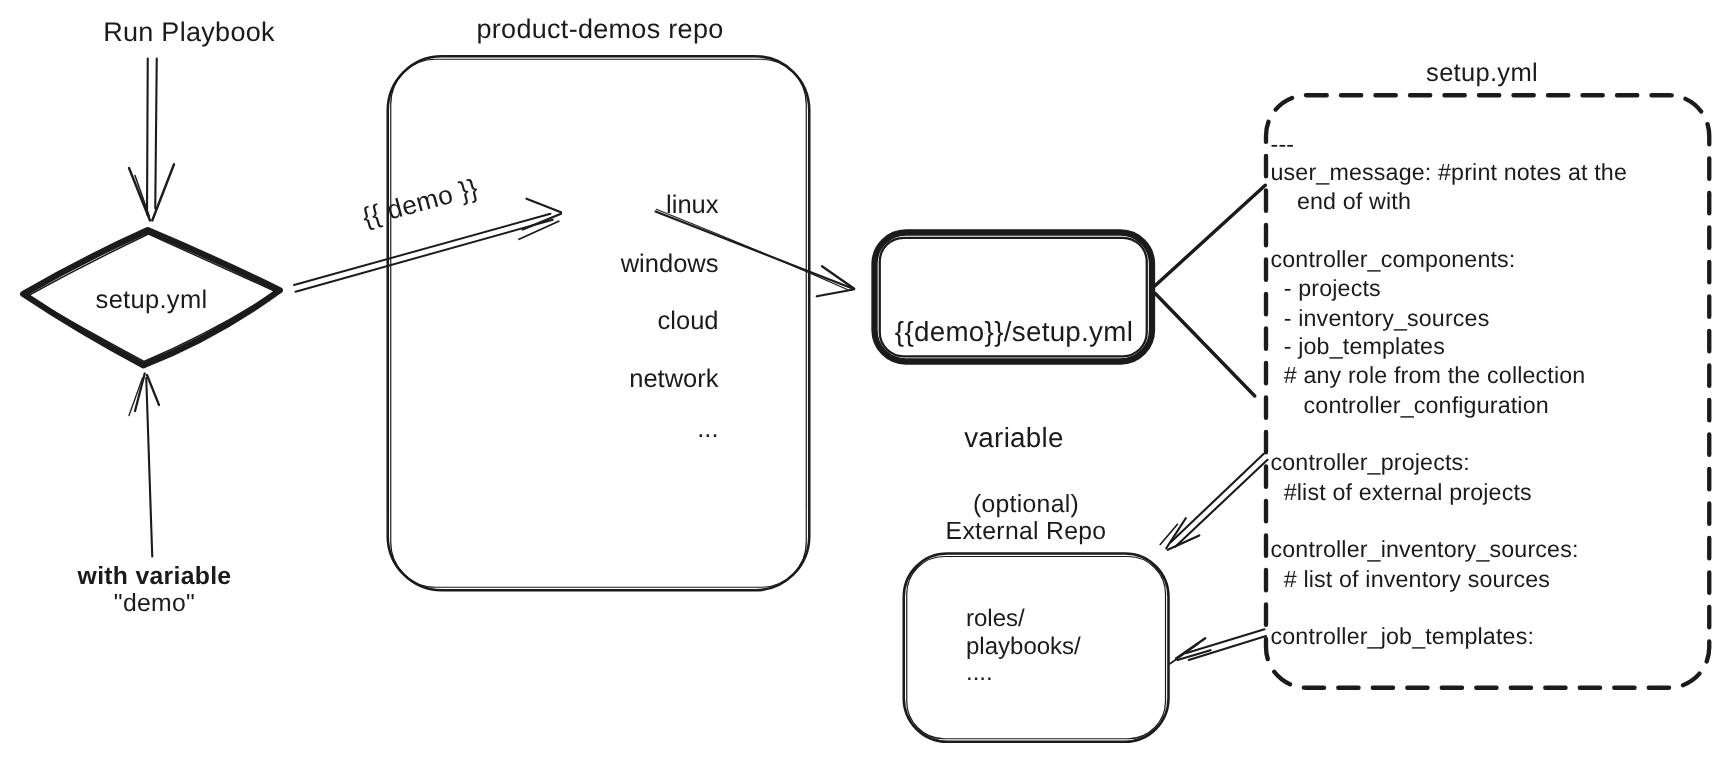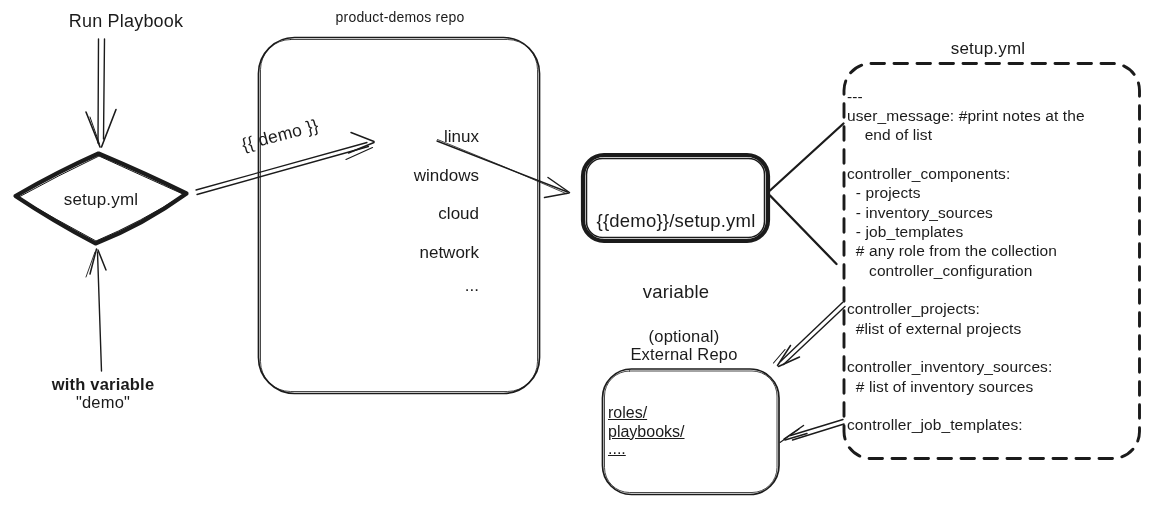--- a/index.html
+++ b/index.html
@@ -10,30 +10,30 @@
     color:#1b1b1b;
   }
   svg{position:absolute;left:0;top:0;}
   svg *{fill:none;stroke:#1b1b1b;stroke-linecap:round;stroke-linejoin:round;}
   .lbl{position:absolute;white-space:pre;color:#1b1b1b;letter-spacing:.2px;}
   .ctr{text-align:center;}
   .t-run{left:50px;top:11px;width:152px;font-size:18px;}
   .t-diamond{left:38px;top:190px;width:126px;font-size:17px;}
   .t-withvar1{left:32px;top:375px;width:142px;font-size:16.5px;font-weight:bold;}
   .t-withvar2{left:32px;top:393px;width:142px;font-size:16.5px;}
-  .t-repo-title{left:308px;top:9px;width:184px;font-size:14px;}
+  .t-repo-title{left:308px;top:9px;width:184px;font-size:18px;}
   .repo-item{position:absolute;left:317px;width:162px;text-align:right;font-size:17px;white-space:pre;}
   .t-demo{left:227px;top:139px;width:110px;font-size:17.5px;transform:rotate(-15deg);transform-origin:left center;}
   .t-vars{left:584px;top:162px;width:184px;font-size:18.5px;line-height:23.5px;}
   .t-setup-title{left:918px;top:39px;width:140px;font-size:17px;}
   .yaml{position:absolute;left:847px;top:86.5px;width:290px;}
   .yline{height:19.35px;line-height:19.35px;font-size:15.5px;white-space:pre;letter-spacing:.1px;}
   .t-ext1{left:613px;top:327px;width:142px;font-size:16.5px;}
   .t-ext2{left:613px;top:345px;width:142px;font-size:16.5px;}
-  .ext-item{position:absolute;left:608px;width:160px;height:18.8px;line-height:18.8px;font-size:16px;white-space:pre;text-decoration:underline;}
+  .ext-item{position:absolute;left:644px;width:160px;height:18.8px;line-height:18.8px;font-size:16px;white-space:pre;}
 </style>
 </head>
 <body>
 
 <svg width="1151" height="505" viewBox="0 0 1151 505">
 
   <g>
     <path d="M98.5,39 L98,143" stroke-width="1.4"></path>
     <path d="M104.5,39 L103.5,139" stroke-width="1.4"></path>
     <path d="M86,112 L100,147" stroke-width="1.6"></path>
@@ -129,21 +129,21 @@
 <div class="lbl ctr t-vars">
   <div>{{demo}}/setup.yml</div>
   <div>variable</div>
 </div>
 
 <div class="lbl ctr t-setup-title">setup.yml</div>
 
 <div class="yaml">
   <div class="yline">---</div>
   <div class="yline">user_message: #print notes at the</div>
-  <div class="yline">    end of list</div>
+  <div class="yline">    end of with</div>
   <div class="yline"></div>
   <div class="yline">controller_components:</div>
   <div class="yline">  - projects</div>
   <div class="yline">  - inventory_sources</div>
   <div class="yline">  - job_templates</div>
   <div class="yline">  # any role from the collection</div>
   <div class="yline">     controller_configuration</div>
   <div class="yline"></div>
   <div class="yline">controller_projects:</div>
   <div class="yline">  #list of external projects</div>

